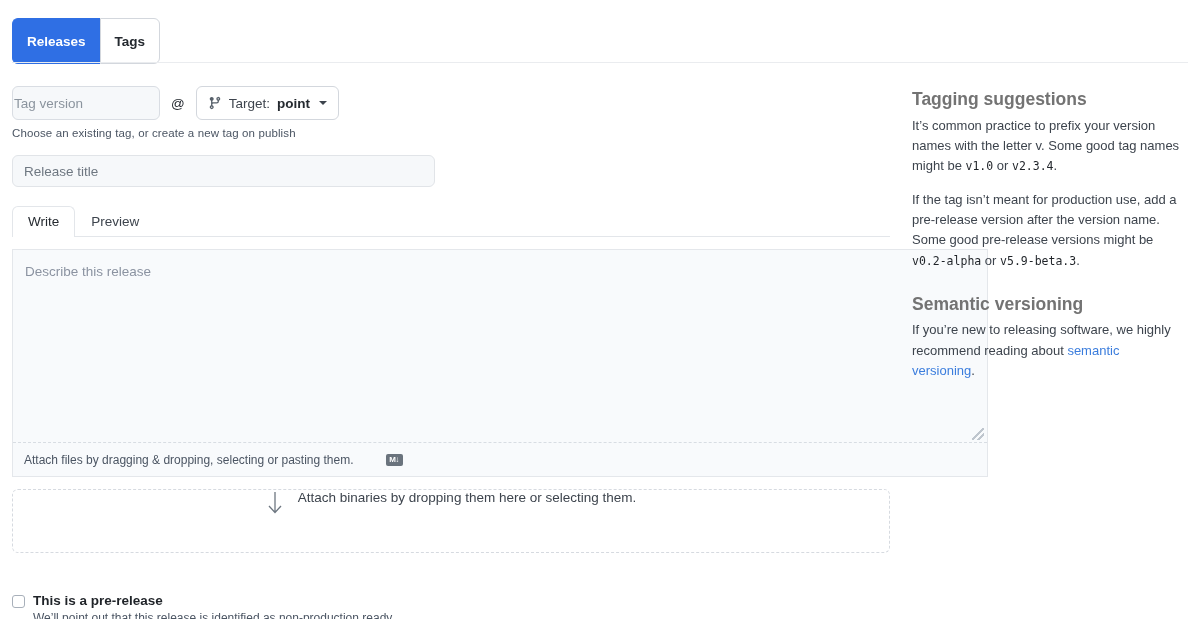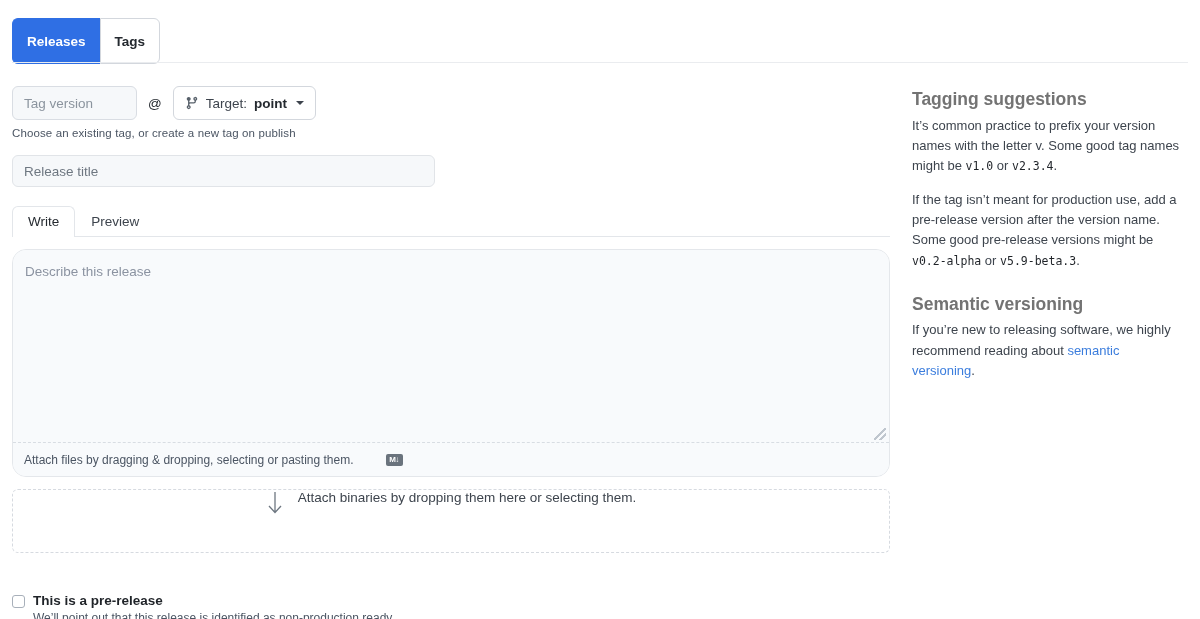--- a/index.html
+++ b/index.html
@@ -75,23 +75,23 @@
     width: 878px;
   }
 
   
   .tagrow {
     display: flex;
     align-items: center;
     height: 34px;
   }
   .input-tag {
-    width: 125px;
+    width: 148px;
     height: 34px;
-    padding: 0 11px;
+    padding: 0 1px;
     font-size: 13.5px;
     font-family: "Liberation Sans", sans-serif;
     color: #24292f;
     background: #f6f8fa;
     border: 1px solid #d9dde3;
     border-radius: 6px;
     outline: none;
   }
   .input-tag::placeholder { color: #8b949e; }
 
@@ -172,23 +172,23 @@
   }
   .wp-tab.is-active {
     background: #ffffff;
     border-color: #e3e6ea;
     color: #24292f;
   }
 
   
   .commentbox {
     margin-top: 12px;
-    width: 878px;
+    width: 976px;
     border: 1px solid #e4e7eb;
-    border-radius: 14px;
+    border-radius: 0;
     background: #f8fafc;
     overflow: hidden;
   }
   .ta-wrap { position: relative; }
   .ta {
     display: block;
     width: 100%;
     height: 192px;
     padding: 12px 12px 10px;
     font-size: 13.5px;

